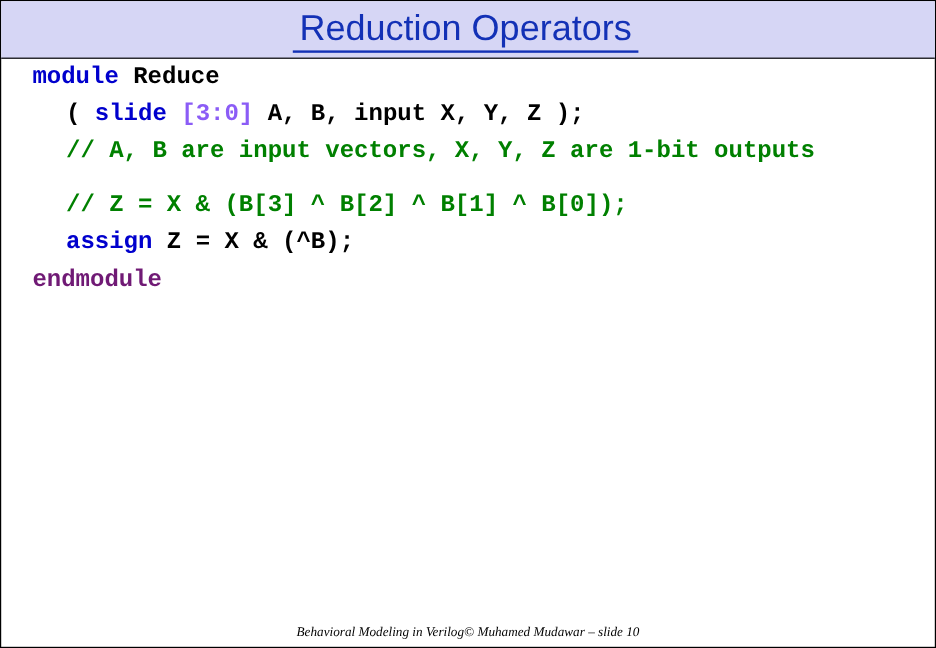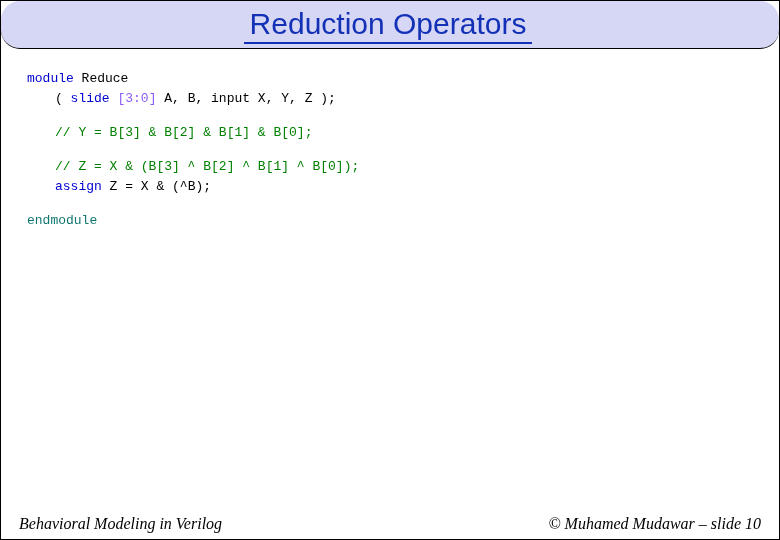--- a/index.html
+++ b/index.html
@@ -9,80 +9,79 @@
     height: 540px;
     background: #ffffff;
     position: relative;
     border: 1px solid #000;
   }
   .title-bar {
     background: #d6d6f5;
     text-align: center;
     padding: 6px 4px 4px 0;
     border-bottom: 1px solid #000;
-    border-radius: 19px;
   }
   .title-bar h1 {
     font-size: 30px;
     font-weight: normal;
     color: #1331b6;
     font-family: "Comic Sans MS", cursive, sans-serif;
     display: inline-block;
     border-bottom: 2px solid #1331b6;
     padding: 0 6px;
     line-height: 1.15;
   }
   .content {
-    padding: 20px 26px 0 26px;
+    padding: 0 26px 0 26px;
     font-family: Consolas, "Courier New", monospace;
-    font-size: 13px;
-    font-weight: normal;
+    font-size: 20px;
+    font-weight: bold;
     line-height: 1.55;
     color: #000;
   }
   .kw { color: #0000cd; }
   .rng { color: #8b5cf6; }
   .cm { color: #008000; }
   .indent1 { padding-left: 28px; }
   .block { margin-top: 14px; }
-  .endmod { color: #0f766e; margin-top: 14px; }
+  .endmod { color: #701a75; }
   .footer {
     position: absolute;
     left: 0; right: 0; bottom: 6px;
     display: flex;
-    justify-content: space-between;
+    justify-content: center;
     padding: 0 18px;
     font-family: Georgia, "Times New Roman", serif;
     font-style: italic;
-    font-size: 16px;
+    font-size: 11px;
     color: #000;
   }
 </style>
 </head>
 <body>
 
 <div class="slide">
 
   <div class="title-bar">
     <h1>Reduction Operators</h1>
   </div>
 
   <div class="content">
     <div>
       <span class="kw">module</span><span> Reduce</span>
     </div>
     <div class="indent1">
       <span>( </span><span class="kw">slide </span><span class="rng">[3:0]</span><span> A, B, input X, Y, Z );</span>
     </div>
+    <div class="indent1 cm">// A, B are input vectors, X, Y, Z are 1-bit outputs</div>
 
     <div class="block">
     </div>
 
     <div class="block">
-      <div class="indent1 cm">// Y = B[3] &amp; B[2] &amp; B[1] &amp; B[0];</div>
     </div>
 
     <div class="block">
       <div class="indent1 cm">// Z = X &amp; (B[3] ^ B[2] ^ B[1] ^ B[0]);</div>
       <div class="indent1">
         <span class="kw">assign</span><span> Z = X &amp; (^B);</span>
       </div>
     </div>
 
     <div class="endmod">endmodule</div>

